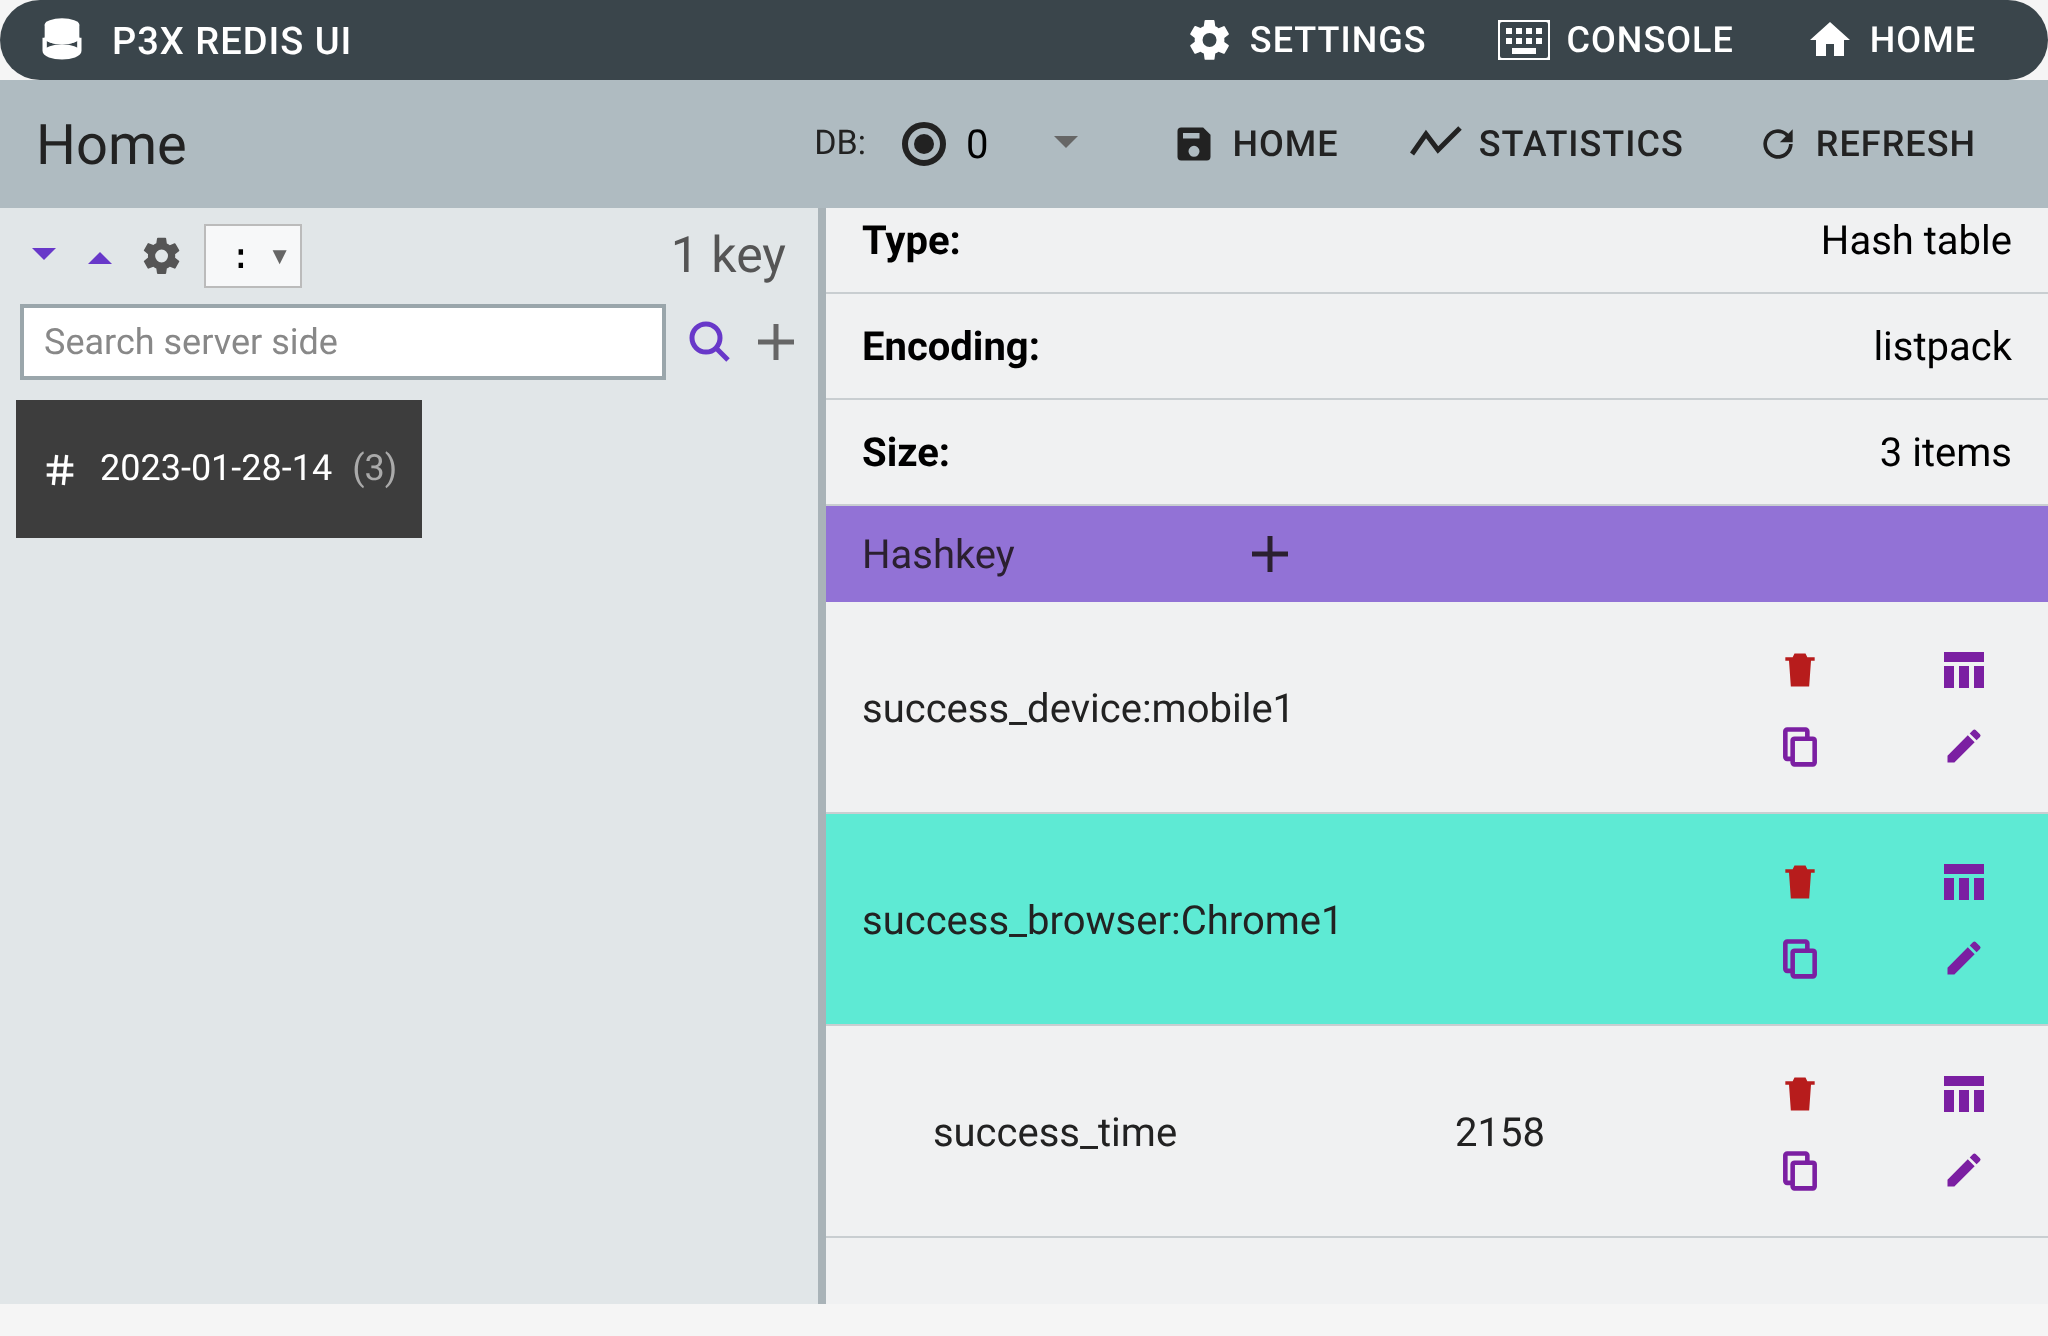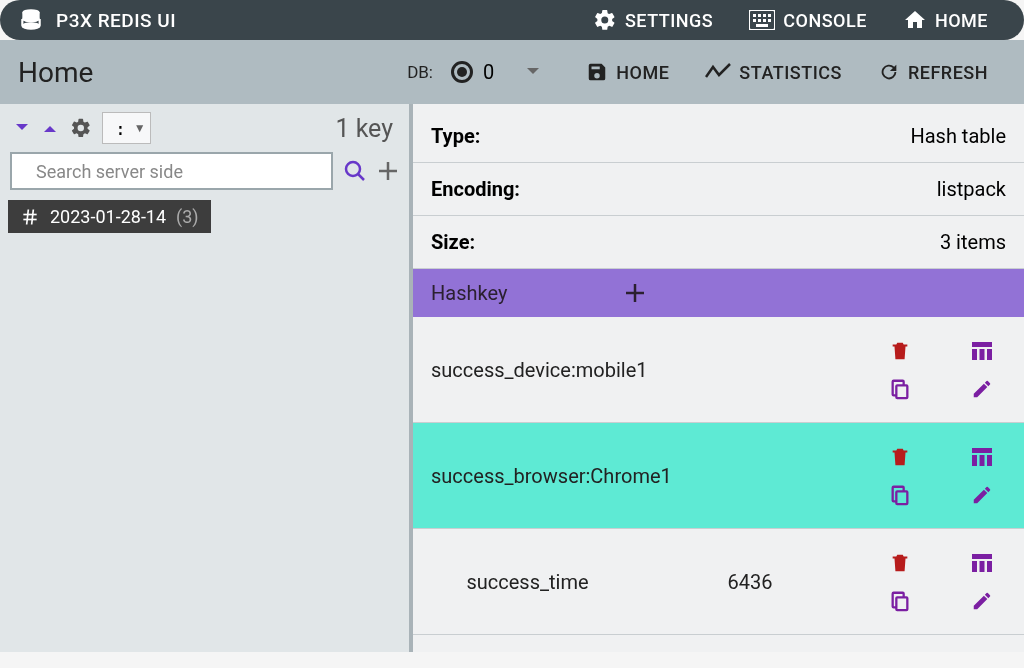--- a/index.html
+++ b/index.html
@@ -21,30 +21,30 @@
 .main { display:flex; height:calc(668px - 56px - 64px); }
 .sidebar { width:413px; background:#e1e6e8; border-right:4px solid #a9b3b8; display:flex; flex-direction:column; }
 .side-toolbar { display:flex; align-items:center; padding:8px 10px; gap:4px; }
 .chev { color:#6838c9; font-size:18px; padding:2px 4px; cursor:pointer; }
 .gear2 { color:#555; cursor:pointer; margin-left:4px; }
 .sep-box { border:1px solid #bbb; background:#f7f8f9; height:32px; display:flex; align-items:center; margin-left:6px; cursor:pointer; padding:0 4px; }
 .sep-char { font-family:monospace; font-size:18px; padding:0 8px; }
 .sep-caret { color:#666; font-size:12px; }
 .keycount { margin-left:auto; color:#555; font-size:25px; padding-right:6px; }
 .search-row { display:flex; align-items:center; padding:0 10px 10px 10px; gap:10px; }
-.search-input { flex:1; height:38px; border:2px solid #9aa6ab; background:#fff; font-size:18px; padding:0 24px; color:#222; }
+.search-input { flex:1; height:38px; border:2px solid #9aa6ab; background:#fff; font-size:18px; padding:0 10px; color:#222; }
 .search-input::placeholder { color:#888; }
 .mag { color:#6838c9; cursor:pointer; }
 .plus-side { color:#666; font-size:26px; cursor:pointer; }
-.tree-item { display:inline-flex; align-items:center; background:#3d3d3d; color:#fff; font-family:"Courier New",monospace; font-size:18px; padding:6px 12px; margin-left:8px; gap:10px; cursor:pointer; }
+.tree-item { display:inline-flex; align-items:center; background:#3d3d3d; color:#fff; font-family:"Courier New",monospace; font-size:18px; padding:24px 12px; margin-left:8px; gap:10px; cursor:pointer; }
 .tree-count { color:#aaa; }
 .content { flex:1; background:#f0f1f2; overflow:hidden; display:flex; flex-direction:column; }
 .info-row { display:flex; justify-content:space-between; padding:14px 18px; font-size:20px; border-bottom:1px solid #c9ced1; }
 .info-row .lbl { font-weight:700; }
-.info-row.first { padding-top:20px; }
+.info-row.first { padding-top:4px; }
 .table-head { background:#9272d6; color:#2b2030; display:flex; align-items:center; height:48px; font-size:20px; padding:0 18px; }
 .col-hk { width:193px; }
 .col-val { flex:1; }
 .add-btn { font-size:26px; color:#2b2030; cursor:pointer; }
 .data-row { display:flex; align-items:center; min-height:106px; border-bottom:1px solid #c9ced1; padding:0 18px; font-size:20px; color:#222;text-align:center; }
 .data-row.alt { background:#5eead4; }
 .col-actions { width:130px; display:grid; grid-template-columns:1fr 1fr; grid-template-rows:1fr 1fr; gap:14px 34px; justify-items:center; align-items:center; }
 .ico { cursor:pointer; display:flex; align-items:center; justify-content:center; }
 svg { display:block; }
 </style>
@@ -277,21 +277,21 @@
             </span>
             <span class="ico">
               <svg width="22" height="22" viewBox="0 0 24 24" fill="#7b1fa2">
                 <path d="M3 17.25V21h3.75L17.81 9.94l-3.75-3.75L3 17.25zM20.71 7.04a1 1 0 0 0 0-1.41l-2.34-2.34a1 1 0 0 0-1.41 0l-1.83 1.83 3.75 3.75 1.83-1.83z"></path>
               </svg>
             </span>
           </div>
         </div>
         <div class="data-row">
           <div class="col-hk">success_time</div>
-          <div class="col-val">6436</div>
+          <div class="col-val">2158</div>
           <div class="col-actions">
             <span class="ico">
               <svg width="22" height="24" viewBox="0 0 24 24" fill="#b71c1c">
                 <path d="M6 7h12l-1 14H7L6 7zm3-4h6l1 2h4v2H4V5h4l1-2z"></path>
               </svg>
             </span>
             <span class="ico">
               <svg width="24" height="22" viewBox="0 0 24 22" fill="#7b1fa2">
                 <rect x="2" y="2" width="20" height="5"></rect>
                 <rect x="2" y="9" width="5" height="11"></rect>

